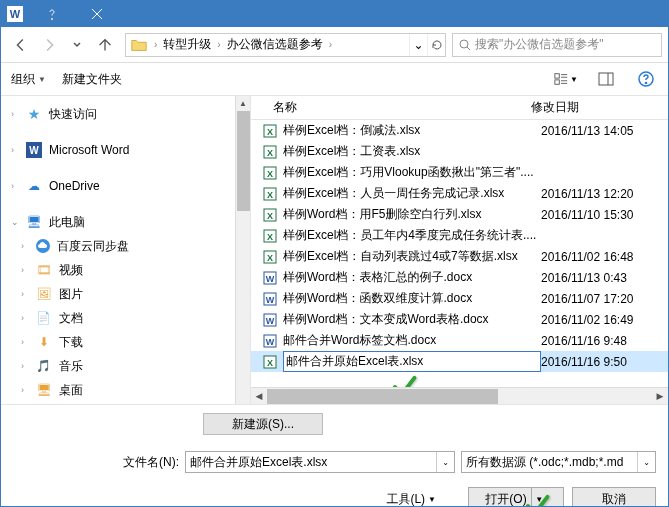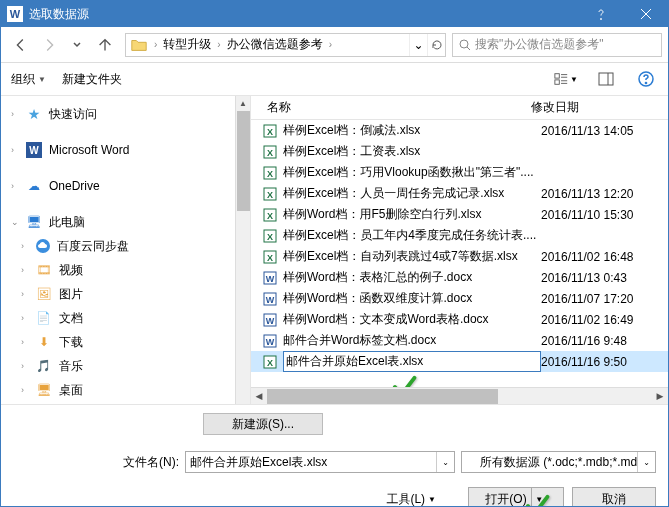--- a/index.html
+++ b/index.html
@@ -35,21 +35,21 @@
 .onedrive { color: #2b7cd3; }
 .pc { color: #2b7cd3; }
 .baidu { width: 16px; height: 16px; }
 .genericicon { color: #e8a33d; }
 .sidebar .hsep { height: 12px; }
 .sidebar .vbar { position: absolute; right: 0; top: 0; width: 15px; height: 100%; background: #f0f0f0; border-left: 1px solid #ddd; }
 .sidebar .vbar .thumb { width: 13px; margin: 1px; height: 100px; background: #c0c0c0; }
 .sidebar .vbar .arrup, .sidebar .vbar .arrdown { height: 14px; display: flex; align-items: center; justify-content: center; font-size: 8px; color: #555; }
 .filearea { flex: 1; display: flex; flex-direction: column; }
 .filehdr { display: flex; height: 24px; border-bottom: 1px solid #e5e5e5; font-size: 12px; align-items: center; }
-.filehdr .col-name { padding-left: 16px; width: 280px; }
+.filehdr .col-name { padding-left: 22px; width: 280px; }
 .filehdr .col-date { flex: 1; }
 .filelist { flex: 1; overflow: hidden; position: relative; }
 .filerow { display: flex; align-items: center; height: 21px; font-size: 12px; padding-left: 10px; }
 .filerow.selected { background: #cde8ff; }
 .filerow .fico { width: 18px; height: 16px; display: flex; align-items: center; justify-content: center; margin-right: 4px; }
 .filerow .fname { width: 258px; overflow: hidden; white-space: nowrap; }
 .filerow .fname.editing { background: #fff; border: 1px solid #3b7bbf; padding: 1px 2px; }
 .filerow .fdate { flex: 1; white-space: nowrap; }
 .excel-ico { color: #1f7244; }
 .word-ico { color: #2b579a; }
@@ -57,35 +57,34 @@
 .hscroll { height: 17px; background: #f0f0f0; display: flex; align-items: center; border-top: 1px solid #ddd; }
 .hscroll .harrow { width: 16px; text-align: center; font-size: 9px; color: #555; }
 .hscroll .htrack { flex: 1; position: relative; height: 100%; }
 .hscroll .hthumb { position: absolute; left: 0; width: 60%; height: 15px; background: #c0c0c0; top: 1px; }
 .bottomarea { padding: 8px 12px 10px; font-size: 12px; }
 .newsrc { background: #e5e5e5; border: 1px solid #bbb; height: 22px; width: 120px; margin-left: 190px; margin-bottom: 16px; display: flex; align-items: center; justify-content: center; }
 .fnrow { display: flex; align-items: center; gap: 6px; margin-bottom: 14px; padding-left: 110px; }
 .fnrow label { font-size: 12px; }
 .fnrow .fninput { flex: 1; height: 22px; border: 1px solid #aaa; display: flex; align-items: center; padding: 0 4px; position: relative; }
 .fnrow .fninput .ddl { position: absolute; right: 0; top: 0; width: 18px; height: 100%; border-left: 1px solid #ccc; display: flex; align-items: center; justify-content: center; font-size: 8px; }
-.fnrow .filter { width: 195px; height: 22px; border: 1px solid #aaa; display: flex; align-items: center; padding: 0 4px; position: relative; white-space: nowrap; overflow: hidden; justify-content: center; }
+.fnrow .filter { width: 195px; height: 22px; border: 1px solid #aaa; display: flex; align-items: center; padding: 0 4px; position: relative; white-space: nowrap; overflow: hidden; }
 .fnrow .filter .ddl { position: absolute; right: 0; top: 0; width: 18px; height: 100%; border-left: 1px solid #ccc; display: flex; align-items: center; justify-content: center; font-size: 8px; background: #fff; }
 .btnrow { display: flex; justify-content: flex-end; gap: 8px; align-items: center; }
 .btnrow .toolsbtn { display: flex; align-items: center; gap: 3px; margin-right: 24px; }
 .stdbtn { width: 84px; height: 24px; border: 1px solid #aaa; background: #e9e9e9; display: flex; align-items: center; justify-content: center; position: relative; }
 .stdbtn .ddl { width: 16px; border-left: 1px solid #aaa; height: 100%; display: flex; align-items: center; justify-content: center; font-size: 8px; margin-left: 4px; }
 .okwrap { display: flex; }
 svg.check { stroke: #2ea52e; stroke-width: 6; fill: none; stroke-linecap: round; stroke-linejoin: round; filter: drop-shadow(1px 1px 1px rgba(0,0,0,.25)); }
 </style>
 </head>
 <body>
 
 <div class="titlebar">
   <div class="word-icon">W</div>
-  <div class="title">选取数据源</div>
   <div class="winbtn">
       <svg width="12" height="12" viewBox="0 0 12 12">
         <path d="M4 4c0-1 1-2 2-2s2 1 2 2-1 1.5-2 2.5v1"></path>
         <circle cx="6" cy="11" r=".5" fill="#fff"></circle>
       </svg>
     </div>
   <div class="winbtn">
       <svg width="12" height="12" viewBox="0 0 12 12">
         <path d="M1 1l10 10M11 1L1 11"></path>
       </svg>

